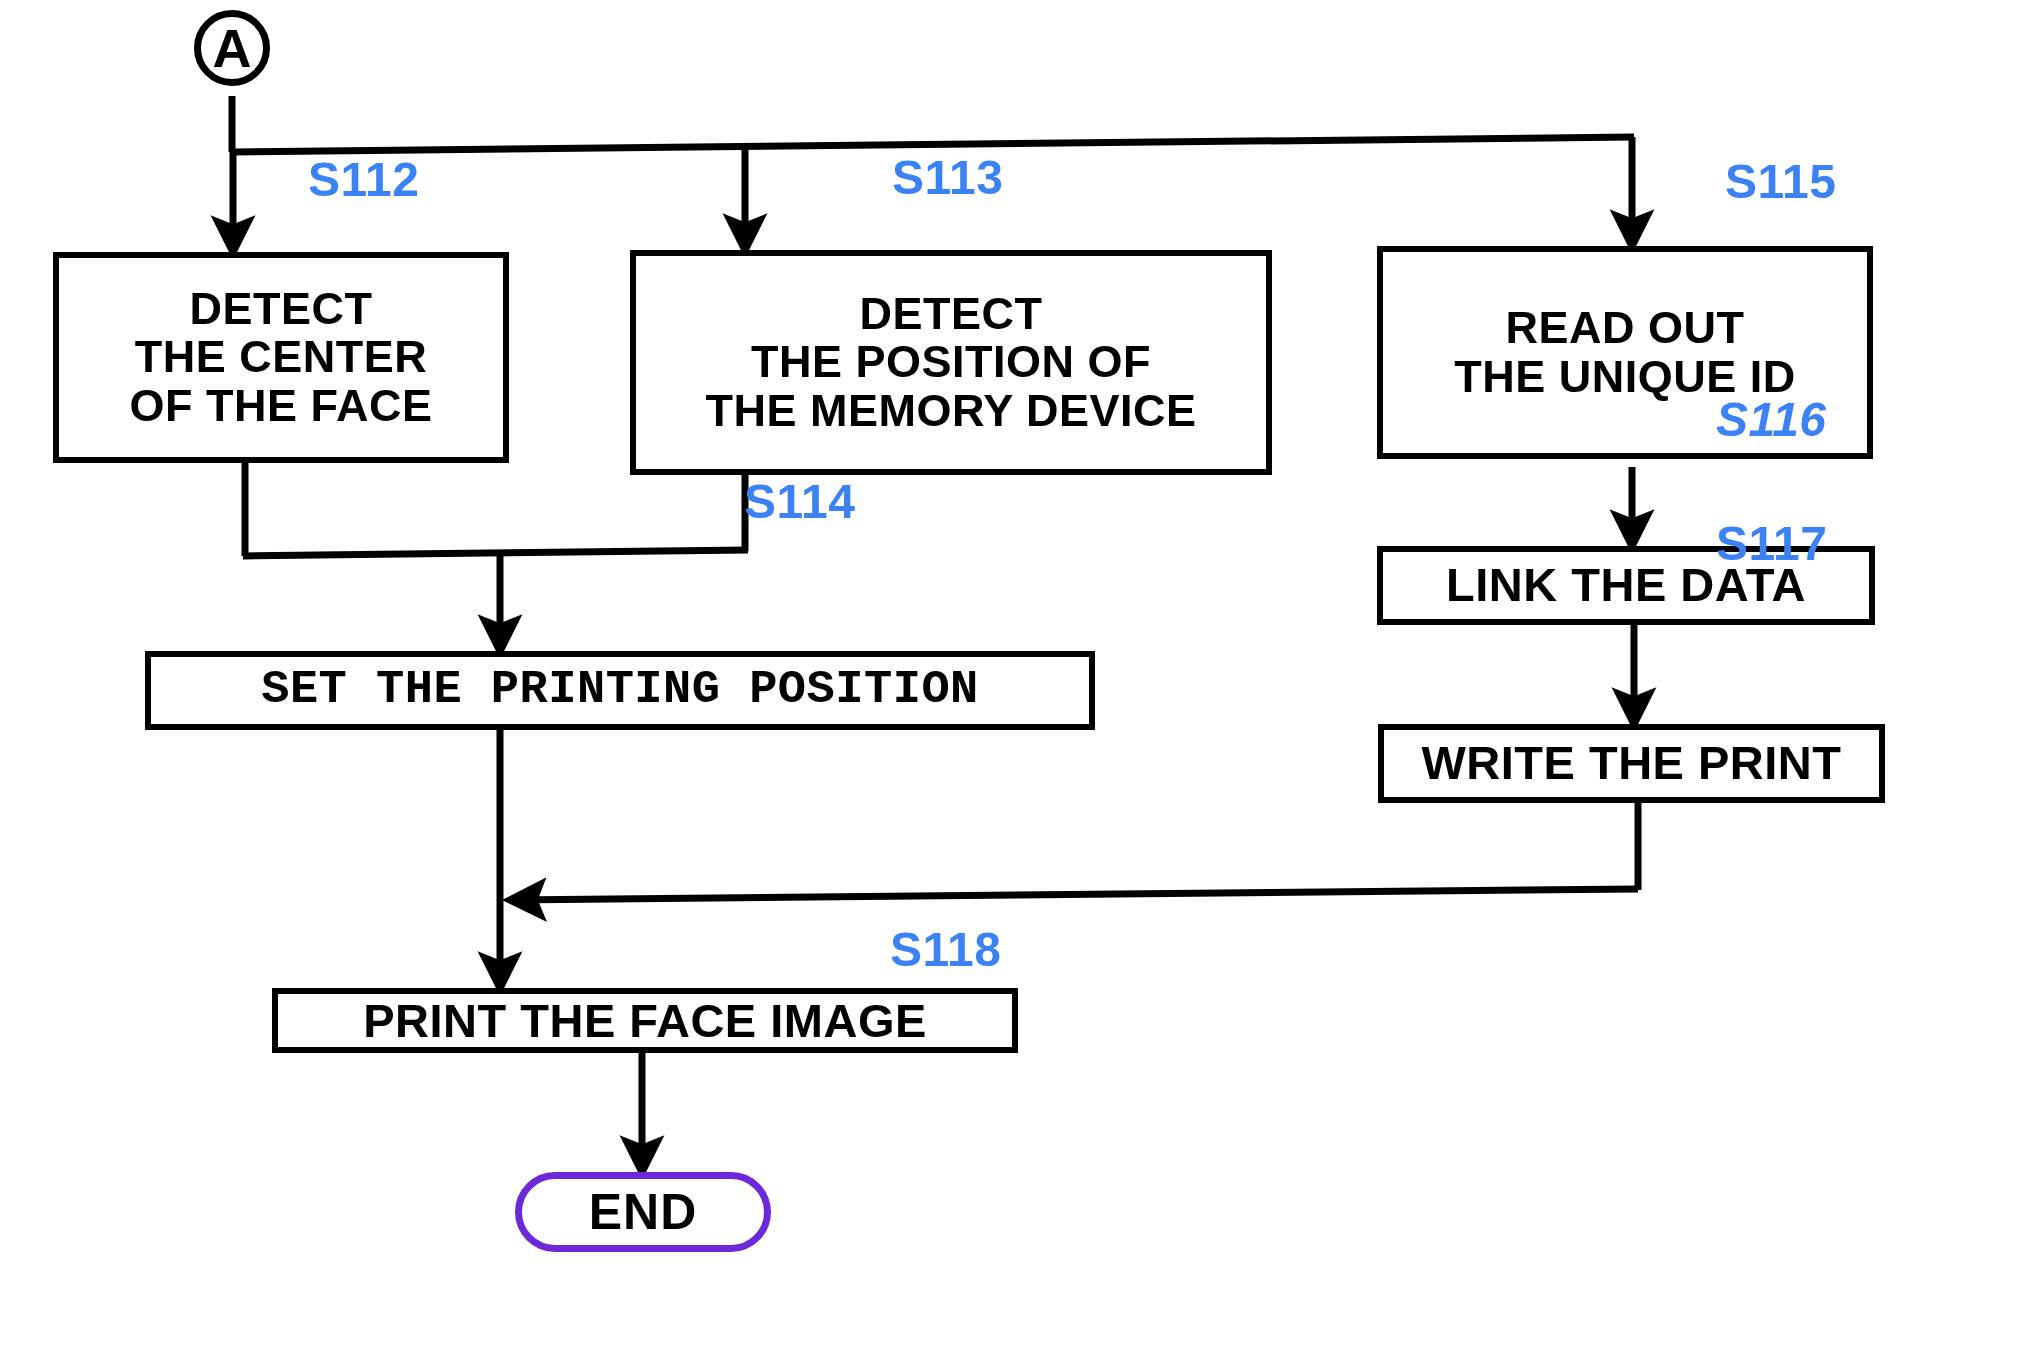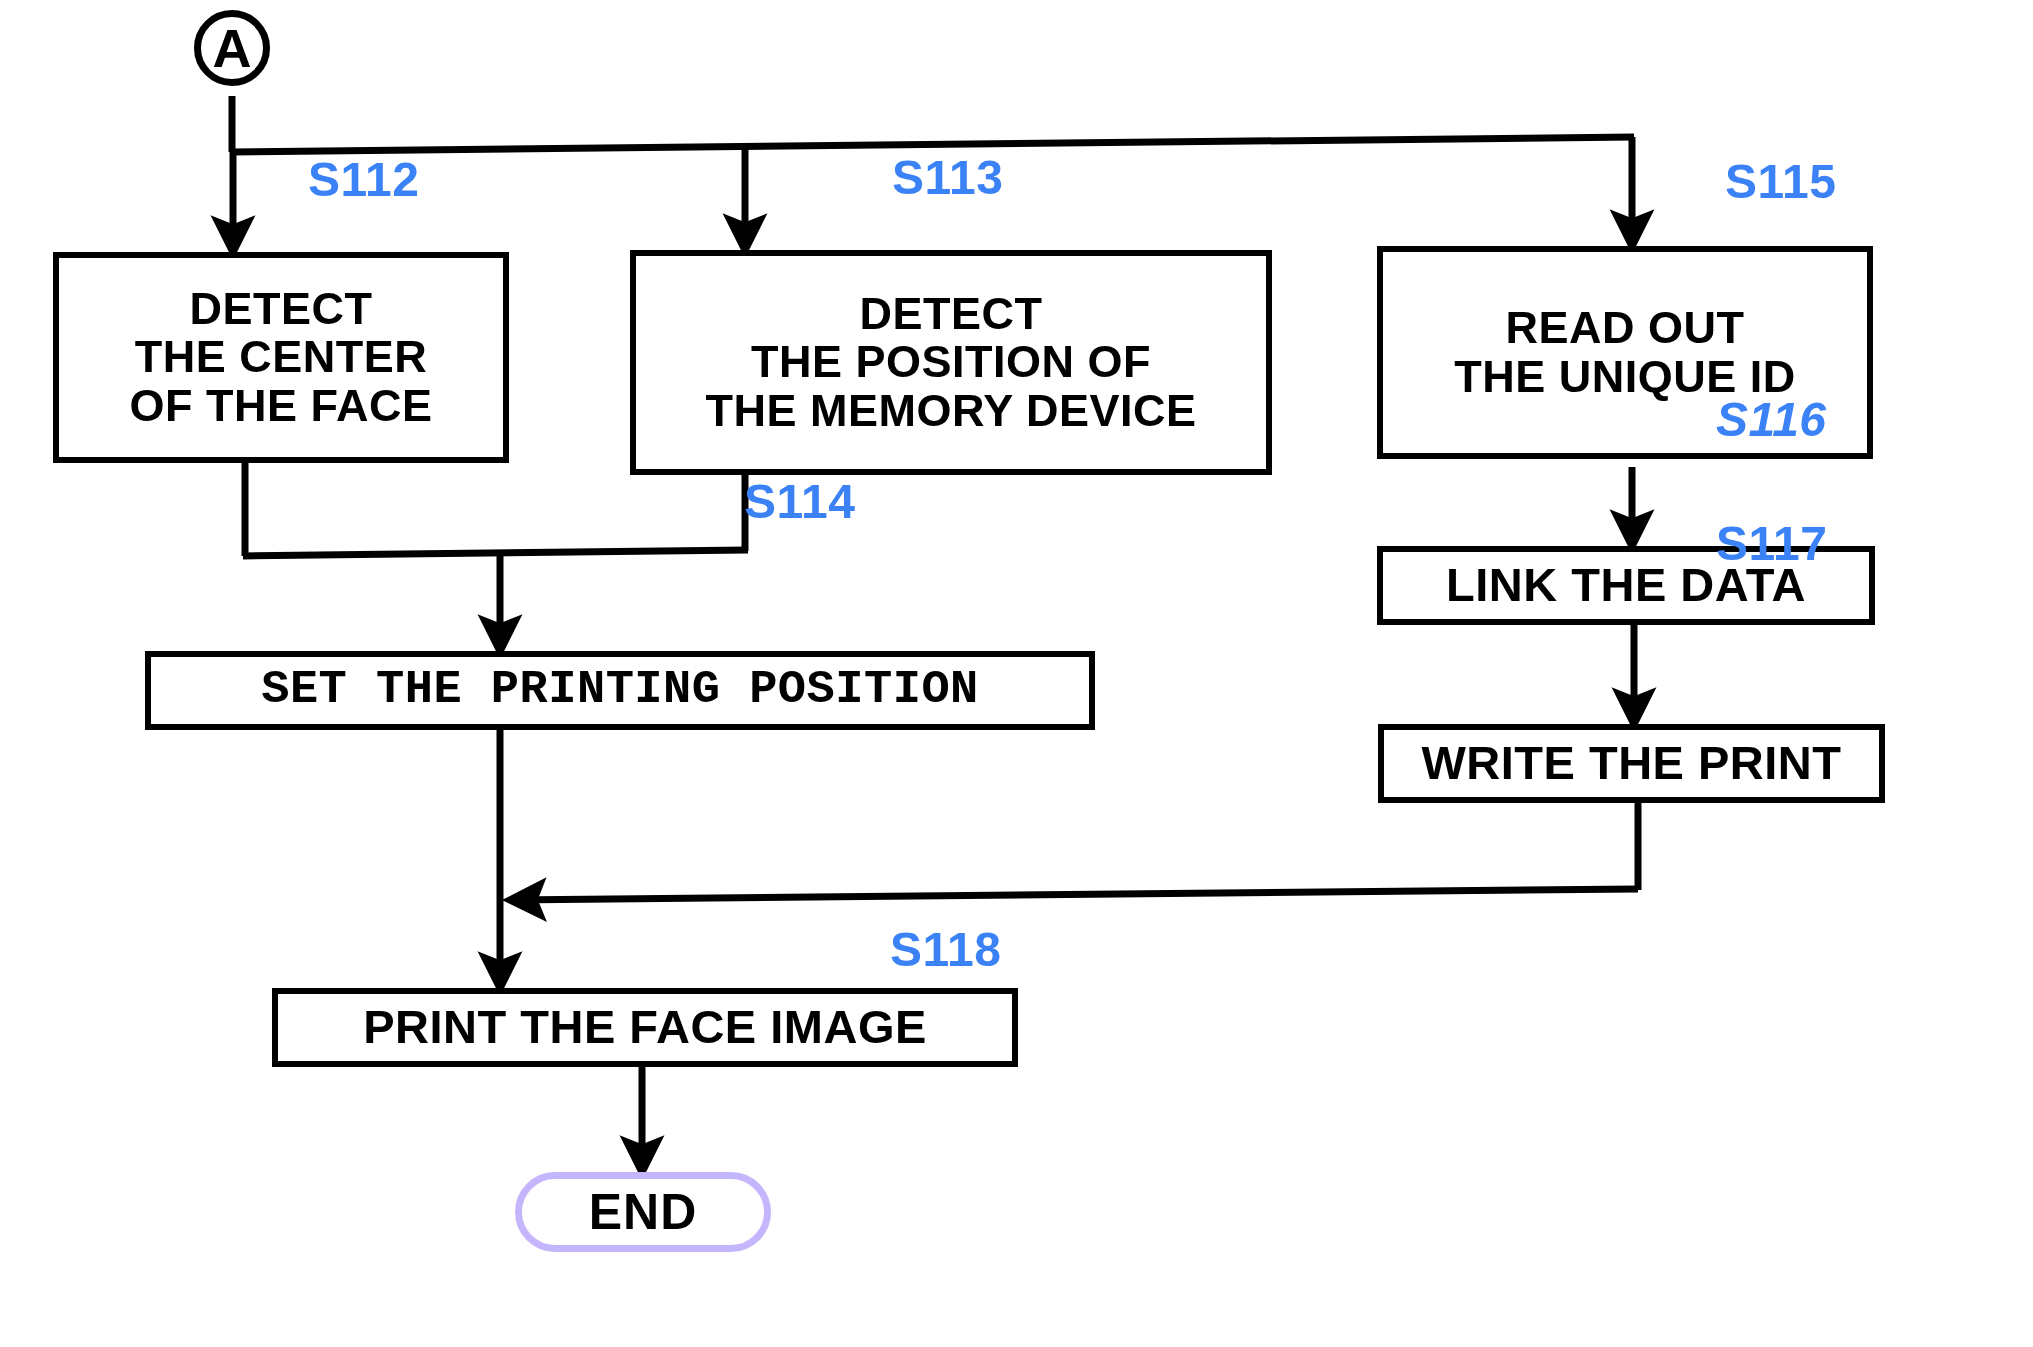--- a/index.html
+++ b/index.html
@@ -50,21 +50,21 @@
     color: #3b82f6;
     font-weight: bold;
     font-size: 48px;
     letter-spacing: 0.5px;
     z-index: 4;
     white-space: nowrap;
   }
   .terminator {
     position: absolute;
     box-sizing: border-box;
-    border: 7px solid #c4b5fd;
+    border: 7px solid #6d28d9;
     border-radius: 44px;
     background: #ffffff;
     display: flex;
     align-items: center;
     justify-content: center;
     font-weight: bold;
     font-size: 50px;
     letter-spacing: 1px;
     color: #000;
     z-index: 3;
@@ -163,21 +163,21 @@
   <div class="node slim" style="left:1377px; top:546px; width:498px; height:79px;">
     <span class="node-text">LINK THE DATA</span>
   </div>
 
   <div class="step-label" style="left:1716px; top:516px;">S117</div>
   <div class="node slim" style="left:1378px; top:724px; width:507px; height:79px;">
     <span class="node-text">WRITE THE PRINT</span>
   </div>
 
   <div class="step-label" style="left:890px; top:922px;">S118</div>
-  <div class="node slim" style="left:272px; top:988px; width:746px; height:79px;">
+  <div class="node slim" style="left:272px; top:988px; width:746px; height:65px;align-items:flex-end;">
     <span class="node-text">PRINT THE FACE IMAGE</span>
   </div>
 
   <div class="terminator" style="left:515px; top:1172px; width:256px; height:80px;">
     <span>END</span>
   </div>
 
 </div>
 
 </body></html>

